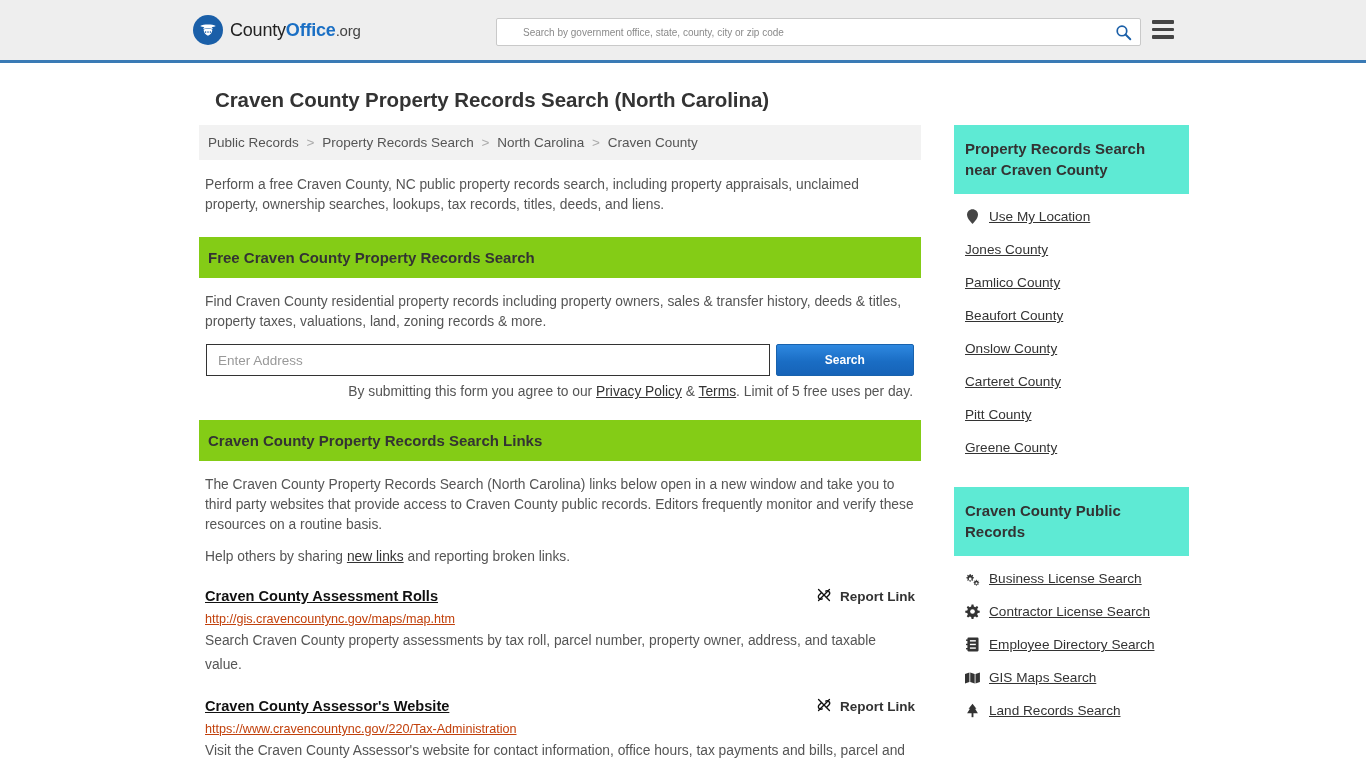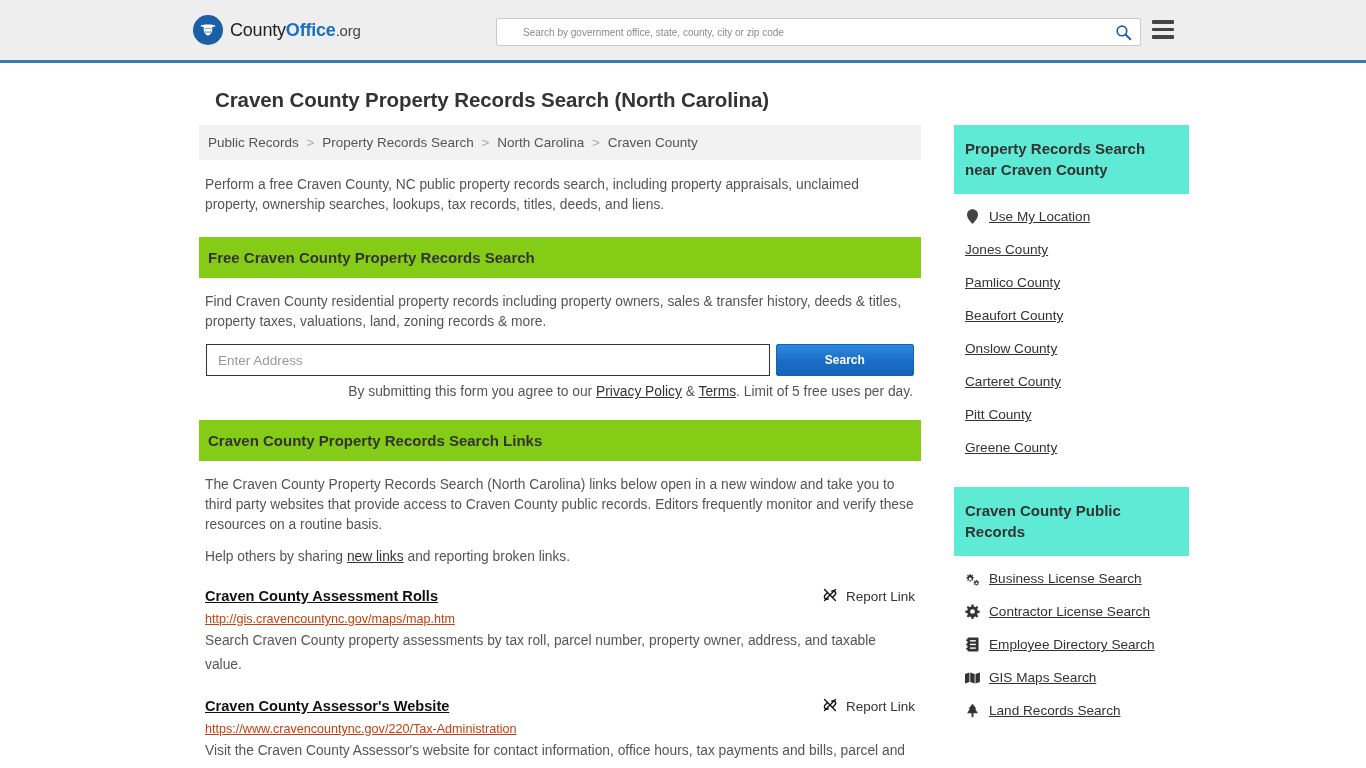--- a/index.html
+++ b/index.html
@@ -213,20 +213,21 @@
   }
   .report-link {
     display: flex;
     align-items: center;
     gap: 8px;
     font-size: 13.5px;
     color: #333333;
     cursor: pointer;
     white-space: nowrap;
     padding-top: 1px;
+    font-weight: bold;
   }
   .result-url {
     display: block;
     font-size: 12.6px;
     color: #c2410c;
     margin: 6px 0 3px 0;
   }
   .result-desc {
     font-size: 13.8px;
     line-height: 24px;

